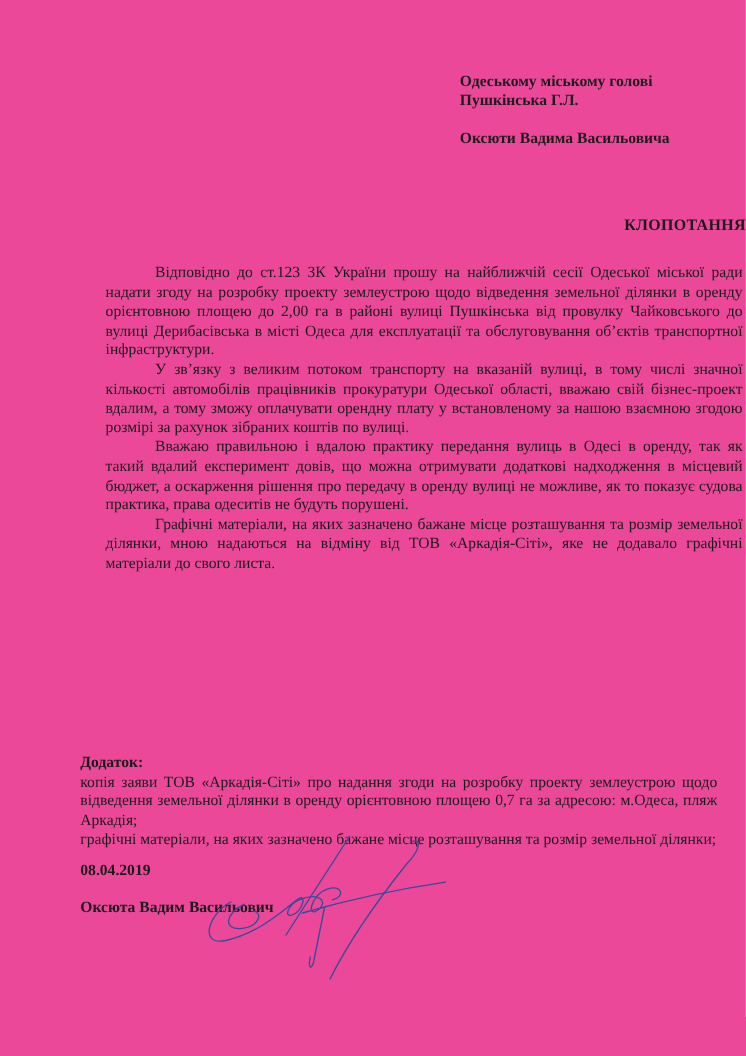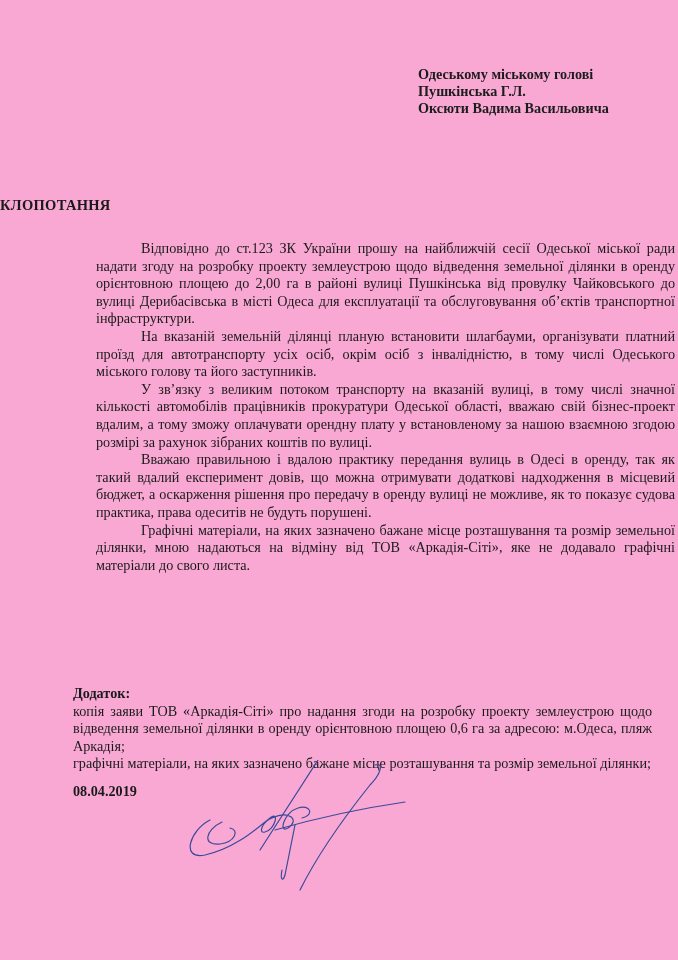--- a/index.html
+++ b/index.html
@@ -1,30 +1,30 @@
 <!DOCTYPE html>
 <html><head>
   <meta charset="utf-8">
   <style>
     html, body { margin: 0; padding: 0; background: #ffffff; }
     body {
       width: 678px; height: 960px; position: relative; overflow: hidden;
       font-family: "Liberation Serif", "DejaVu Serif", serif;
       color: #1a1a1a;
     }
-    .page { position: absolute; left: 0; top: 0; width: 678px; height: 960px; background: #f9a8d4; }
+    .page { position: absolute; left: 0; top: 0; width: 678px; height: 960px; background: #ec4899; }
     .addressee {
       position: absolute; left: 418px; top: 66px;
       font-weight: bold; font-size: 14.2px; line-height: 17px;
       color: #1c1c1c;
     }
-    .addressee .from { display: block; }
+    .addressee .from { margin-top: 18px; display: block; }
     .title {
       position: absolute; left: 0; width: 678px; top: 197px;
-      text-align: left; font-weight: bold; font-size: 14.5px; letter-spacing: 0.3px;
+      text-align: right; font-weight: bold; font-size: 14.5px; letter-spacing: 0.3px;
     }
     .body-text {
       position: absolute; left: 73px; top: 240px; width: 579px;
       font-size: 14.2px; line-height: 17.6px; text-align: justify; margin-left: 23px;
     }
     .body-text p { margin: 0; text-indent: 45px; }
     .body-text p.gap-before { margin-top: 17px; }
     .attachments {
       position: absolute; left: 73px; top: 685px; width: 579px;
       font-size: 14.2px; line-height: 17.6px; text-align: justify; font-family: Liberation Serif, serif;
@@ -51,33 +51,33 @@
   <div class="addressee">
     <div>Одеському міському голові</div>
     <div>Пушкінська Г.Л.</div>
     <span class="from">Оксюти Вадима Васильовича</span>
   </div>
 
   <div class="title">КЛОПОТАННЯ</div>
 
   <div class="body-text">
     <p>Відповідно до ст.123 ЗК України прошу на найближчій сесії Одеської міської ради надати згоду на розробку проекту землеустрою щодо відведення земельної ділянки в оренду орієнтовною площею до 2,00 га в районі вулиці Пушкінська від провулку Чайковського до вулиці Дерибасівська в місті Одеса для експлуатації та обслуговування об’єктів транспортної інфраструктури.</p>
-    <p>На вказаній земельній ділянці планую встановити шлагбауми, організувати платний проїзд для автотранспорту усіх осіб, окрім осіб з інвалідністю, в тому числі Одеського міського голову та його заступників.</p>
     <p>У зв’язку з великим потоком транспорту на вказаній вулиці, в тому числі значної кількості автомобілів працівників прокуратури Одеської області, вважаю свій бізнес-проект вдалим, а тому зможу оплачувати орендну плату у встановленому за нашою взаємною згодою розмірі за рахунок зібраних коштів по вулиці.</p>
     <p>Вважаю правильною і вдалою практику передання вулиць в Одесі в оренду, так як такий вдалий експеримент довів, що можна отримувати додаткові надходження в місцевий бюджет, а оскарження рішення про передачу в оренду вулиці не можливе, як то показує судова практика, права одеситів не будуть порушені.</p>
     <p> Графічні матеріали, на яких зазначено бажане місце розташування та розмір земельної ділянки, мною надаються на відміну від ТОВ «Аркадія-Сіті», яке не додавало графічні матеріали до свого листа.</p>
   </div>
 
   <div class="attachments">
     <p class="att-title">Додаток:</p>
-    <p>копія заяви ТОВ «Аркадія-Сіті» про надання згоди на розробку проекту землеустрою щодо відведення земельної ділянки в оренду орієнтовною площею 0,6 га за адресою: м.Одеса, пляж Аркадія;</p>
+    <p>копія заяви ТОВ «Аркадія-Сіті» про надання згоди на розробку проекту землеустрою щодо відведення земельної ділянки в оренду орієнтовною площею 0,7 га за адресою: м.Одеса, пляж Аркадія;</p>
     <p>графічні матеріали, на яких зазначено бажане місце розташування та розмір земельної ділянки;</p>
   </div>
 
   <div class="date">08.04.2019</div>
+  <div class="signer">Оксюта Вадим Васильович</div>
 
   <svg class="signature" viewBox="0 0 230 140">
     <g fill="none" stroke="#3a4a9a" stroke-width="1.2" stroke-linecap="round" stroke-linejoin="round">
       <path d="M30 60 C 10 70, 0 100, 25 95 C 55 88, 75 70, 90 58 C 100 50, 95 70, 85 72 C 78 74, 82 62, 92 58 C 110 50, 120 60, 108 68 C 98 74, 104 52, 118 48 C 130 44, 135 55, 122 58"></path>
       <path d="M42 62 C 25 70, 22 86, 40 84 C 55 82, 60 70, 50 68"></path>
       <path d="M138 0 L 80 90"></path>
       <path d="M195 5 C 205 2, 200 15, 190 25 C 170 50, 140 90, 120 130"></path>
       <path d="M95 70 C 130 60, 170 50, 225 42"></path>
       <path d="M115 65 L 105 115 C 103 122, 100 120, 102 110"></path>
     </g>

